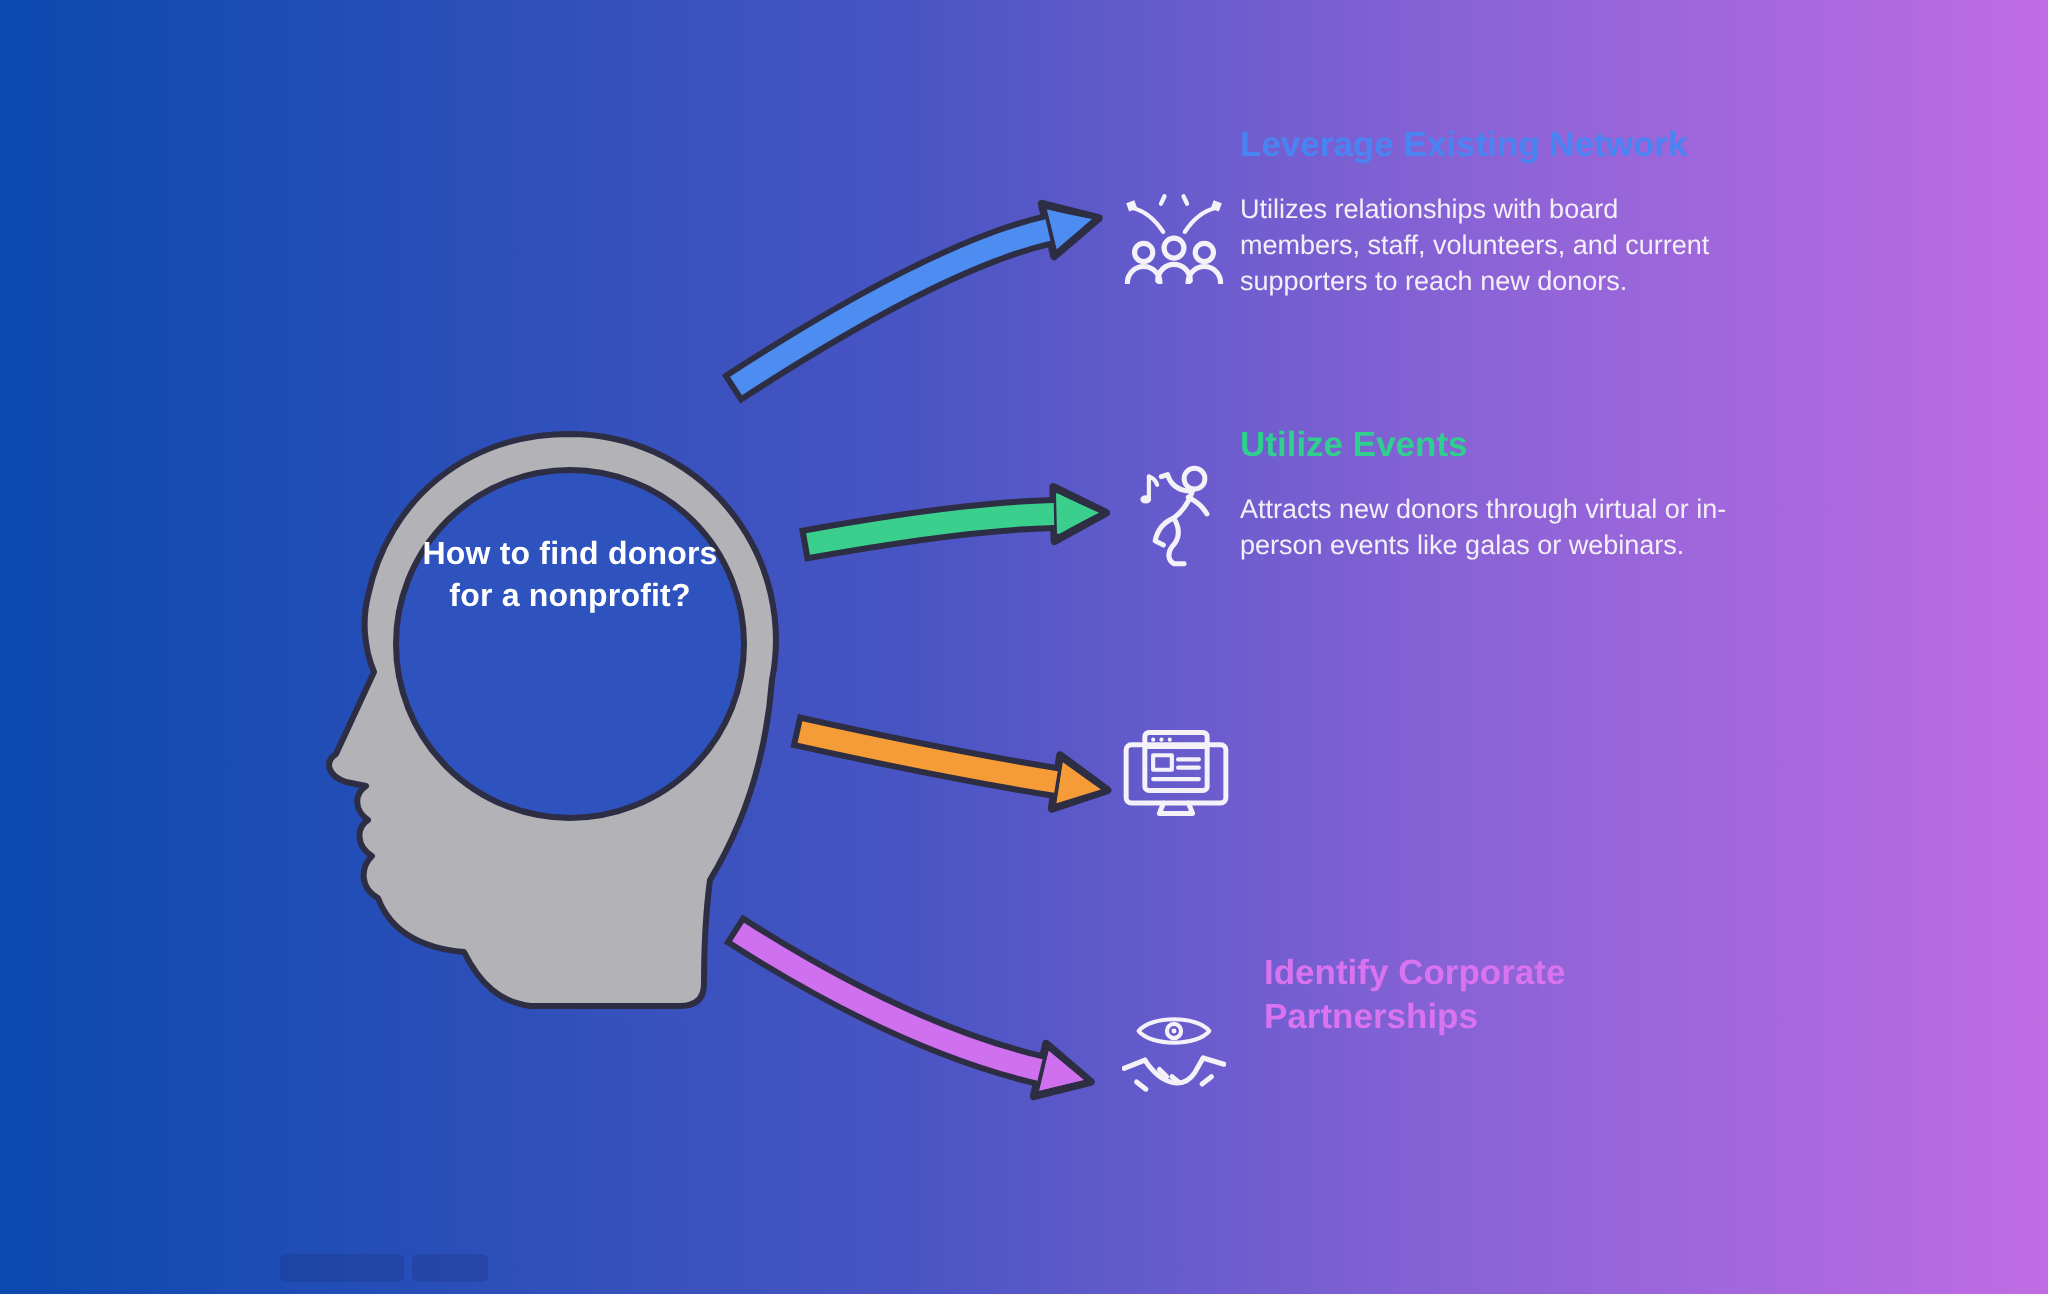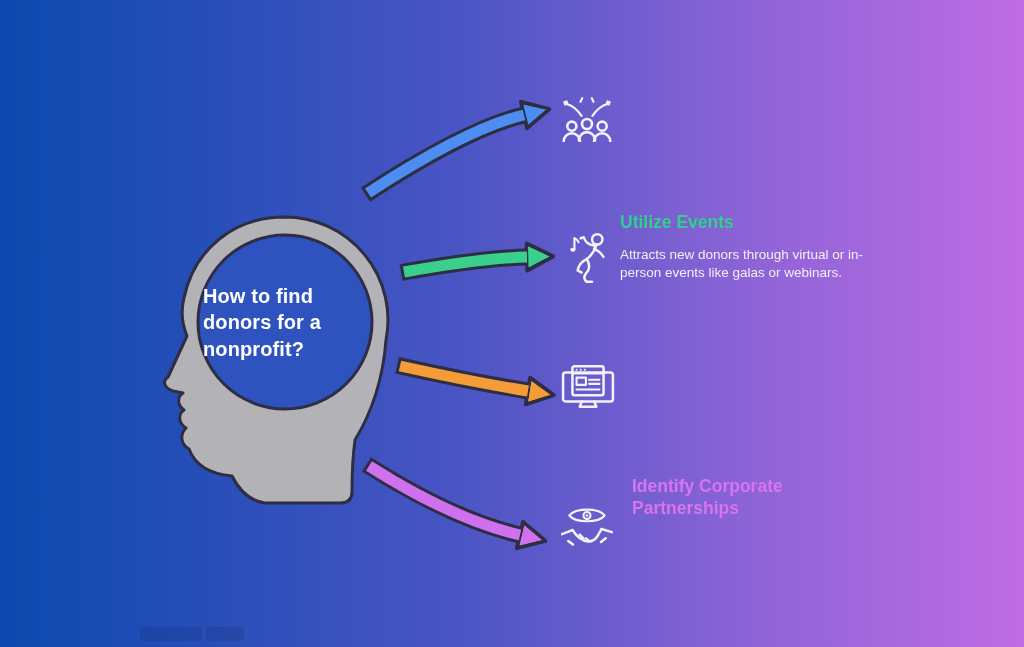--- a/index.html
+++ b/index.html
@@ -5,23 +5,23 @@
   html,body{margin:0;padding:0;}
   body{font-family:"Liberation Sans", sans-serif;}
   .canvas{
     position:relative;
     width:1024px;height:647px;
     overflow:hidden;
     background:linear-gradient(90deg,#0b49ae 0%,#4a55c4 45%,#8a63d6 72%,#c06ce4 100%);
   }
   .scene{position:absolute;left:0;top:0;width:1024px;height:647px;}
   .question-text{
-    position:absolute;left:203px;top:283px;width:164px;
-    color:#ffffff;font-weight:700;
-    font-size:20px;line-height:1.32;letter-spacing:.1px;
+    position:absolute;left:203px;top:267px;width:164px;
+    text-align:center;color:#ffffff;font-weight:700;
+    font-size:16px;line-height:1.32;letter-spacing:.1px;
   }
   .item{position:absolute;left:620px;width:250px;}
   .item-title{font-size:17.5px;font-weight:700;line-height:1.25;margin:0;}
   .item-desc{font-size:13.5px;line-height:1.32;color:#f3eff8;margin:12px 0 0 0;}
   .item-icon{position:absolute;}
   .icon-svg{display:block;}
   .icon-stroke{fill:none;stroke:#f4f2f8;stroke-width:2.4;stroke-linecap:round;stroke-linejoin:round;}
   .icon-thin{fill:none;stroke:#f4f2f8;stroke-width:2;stroke-linecap:round;stroke-linejoin:round;}
   .icon-fill{fill:#f4f2f8;stroke:none;}
   .watermark{position:absolute;background:rgba(15,20,70,0.14);border-radius:3px;}
@@ -96,20 +96,24 @@
       <path class="icon-thin" d="M30,9 l-1.6,-3.4"></path>
       <circle class="icon-stroke" cx="10" cy="31.5" r="4.2"></circle>
       <circle class="icon-stroke" cx="24" cy="29.5" r="4.6"></circle>
       <circle class="icon-stroke" cx="38" cy="31.5" r="4.2"></circle>
       <path class="icon-stroke" d="M2.5,45.5 a7.5,7.5 0 0 1 15,0"></path>
       <path class="icon-stroke" d="M16.5,44.5 a7.5,7.5 0 0 1 15,0"></path>
       <path class="icon-stroke" d="M30.5,45.5 a7.5,7.5 0 0 1 15,0"></path>
     </svg>
   </div>
 
+  <div class="item" style="top:62px;">
+    <h3 class="item-title" style="color: rgb(74, 132, 242);">Leverage Existing Network</h3>
+    <p class="item-desc">Utilizes relationships with board members, staff, volunteers, and current supporters to reach new donors.</p>
+  </div>
 
   <div class="item-icon" style="left:567px;top:230px;">
     <svg class="icon-svg" width="46" height="56" viewBox="0 0 44 54">
       <circle class="icon-stroke" cx="29" cy="9" r="5"></circle>
       <path class="icon-stroke" d="M26,15 Q18,14 16,7 l-3,1"></path>
       <path class="icon-stroke" d="M28,15 C26,21 23,25 19,28"></path>
       <path class="icon-stroke" d="M26,18 Q32,21 35,26"></path>
       <path class="icon-stroke" d="M19,28 C14,30 11,34 10,39 l4,2"></path>
       <path class="icon-stroke" d="M19,28 C22,33 22,38 18,42 C16,45 16,48 19,50 l5,0"></path>
       <path class="icon-thin" d="M7,8 L7,18"></path>

